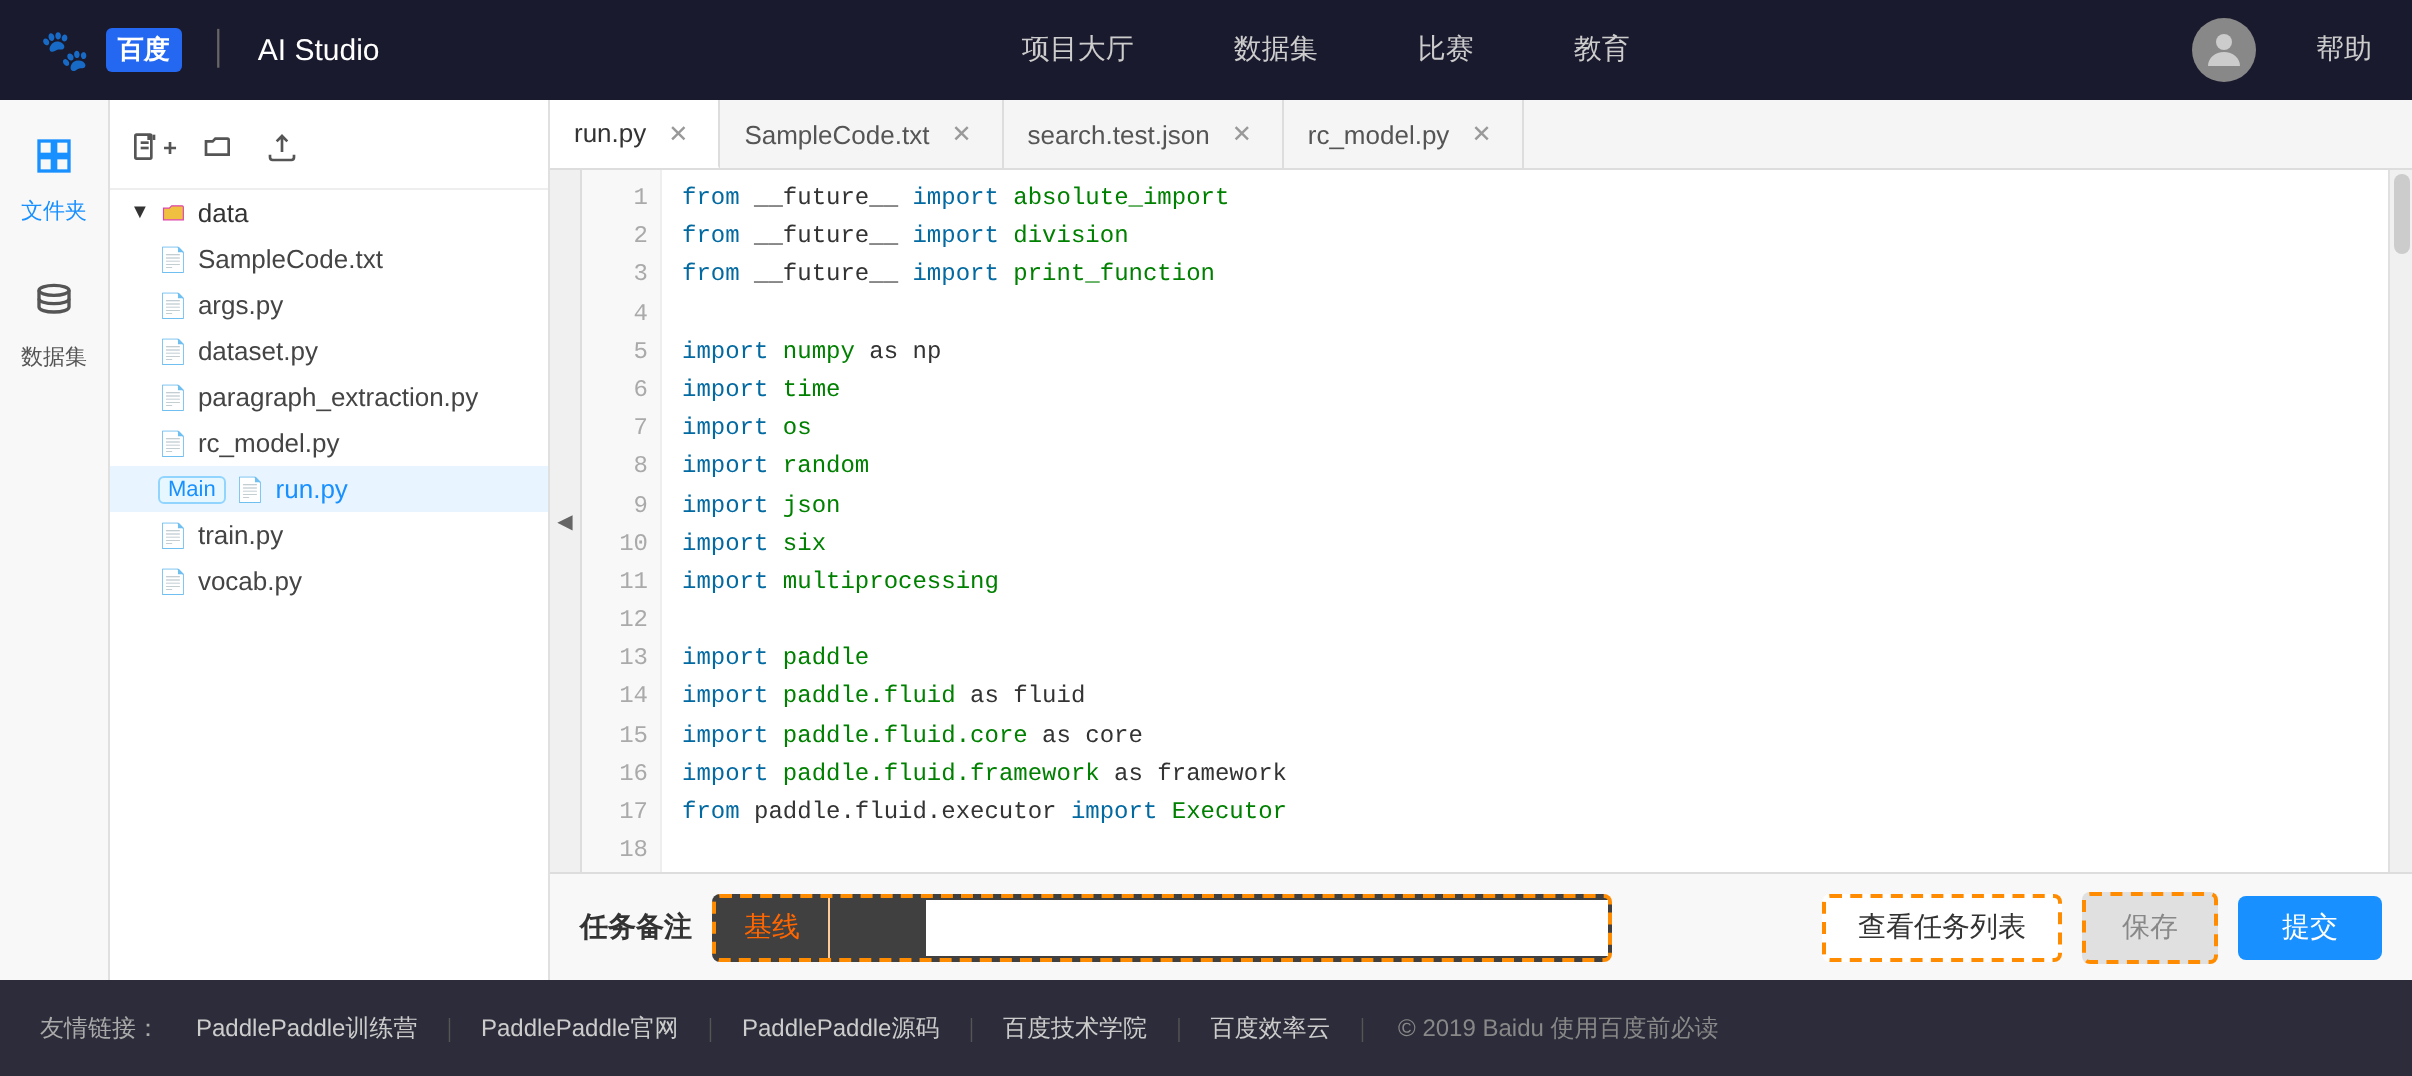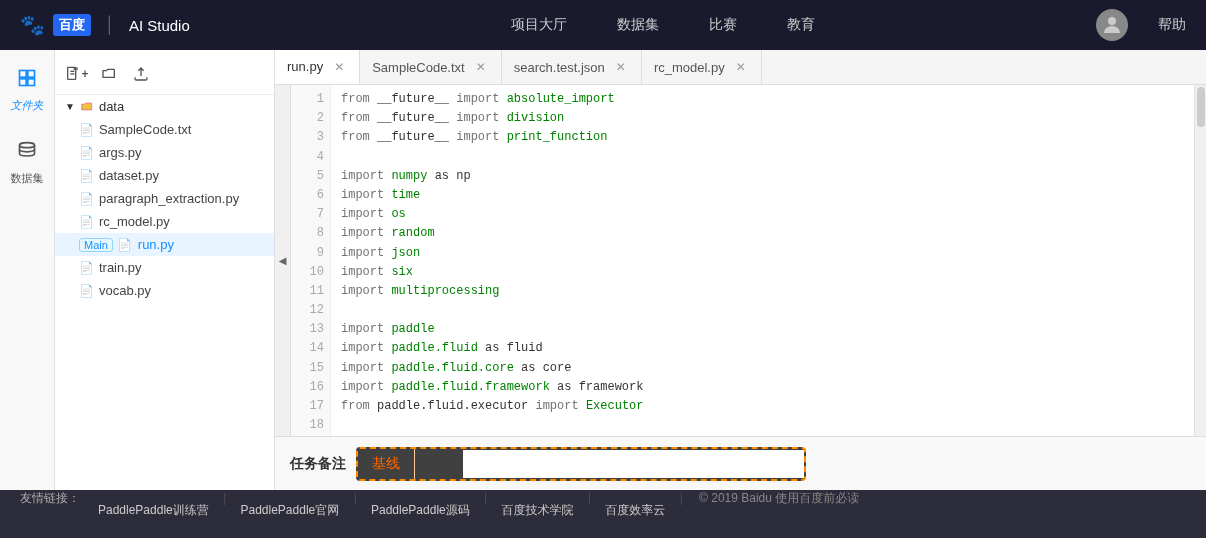--- a/index.html
+++ b/index.html
@@ -94,21 +94,20 @@
       color: #555;
     }
     .sidebar-icon-btn.active {
       color: #1890ff;
     }
     .sidebar-icon-label {
       font-size: 11px;
       color: #1890ff;
       text-align: center;
       margin-top: -3px;
-      font-style: italic;
     }
     .sidebar-icon-label2 {
       font-size: 11px;
       color: #555;
       text-align: center;
       margin-top: -3px;
     }
 
     
     .file-tree {
@@ -260,21 +259,21 @@
       border-right: 1px solid #ddd;
       display: flex;
       align-items: center;
       justify-content: center;
       cursor: pointer;
       color: #666;
       font-size: 10px;
     }
 
     
-    .kw { color: #737373; }
+    .kw { color: #0369a1; }
     .mod { color: #008000; text-align: right; }
 
     
     .task-bar {
       height: 54px;
       background: #f8f8f8;
       border-top: 1px solid #ddd;
       display: flex;
       align-items: center;
       padding: 0 15px;
@@ -353,21 +352,21 @@
     .dashed-box {
       border: 2px dashed #ff8c00;
       border-radius: 4px;
     }
 
     
     .footer {
       background: #2c2c3a;
       height: 48px;
       display: flex;
-      align-items: flex-start;
+      align-items: center;
       padding: 0 20px;
       color: #aaa;
       font-size: 12px;
       gap: 0;
     }
     .footer-label { color: #aaa; margin-right: 10px; }
     .footer-link { color: #ccc; margin: 12px 8px; cursor: pointer; }
     .footer-sep { color: #555; margin: 0 2px; }
     .footer-copy { color: #888; margin-left: 10px; }
   </style>
@@ -560,20 +559,25 @@
         <div class="code-scrollbar-thumb"></div>
       </div>
     </div>
 
     <div class="task-bar">
       <span class="task-label">任务备注</span>
       <div class="task-input-wrap dashed-box">
         <div class="task-tab">基线</div>
         <input class="task-input" type="text" value="" style="">
       </div>
+      <div class="task-right">
+        <button class="view-task-btn">查看任务列表</button>
+        <button class="save-btn">保存</button>
+        <button class="submit-btn">提交</button>
+      </div>
     </div>
   </div>
 </div>
 
 <div class="footer">
   <span class="footer-label">友情链接：</span>
   <span class="footer-link">PaddlePaddle训练营</span>
   <span class="footer-sep">｜</span>
   <span class="footer-link">PaddlePaddle官网</span>
   <span class="footer-sep">｜</span>

